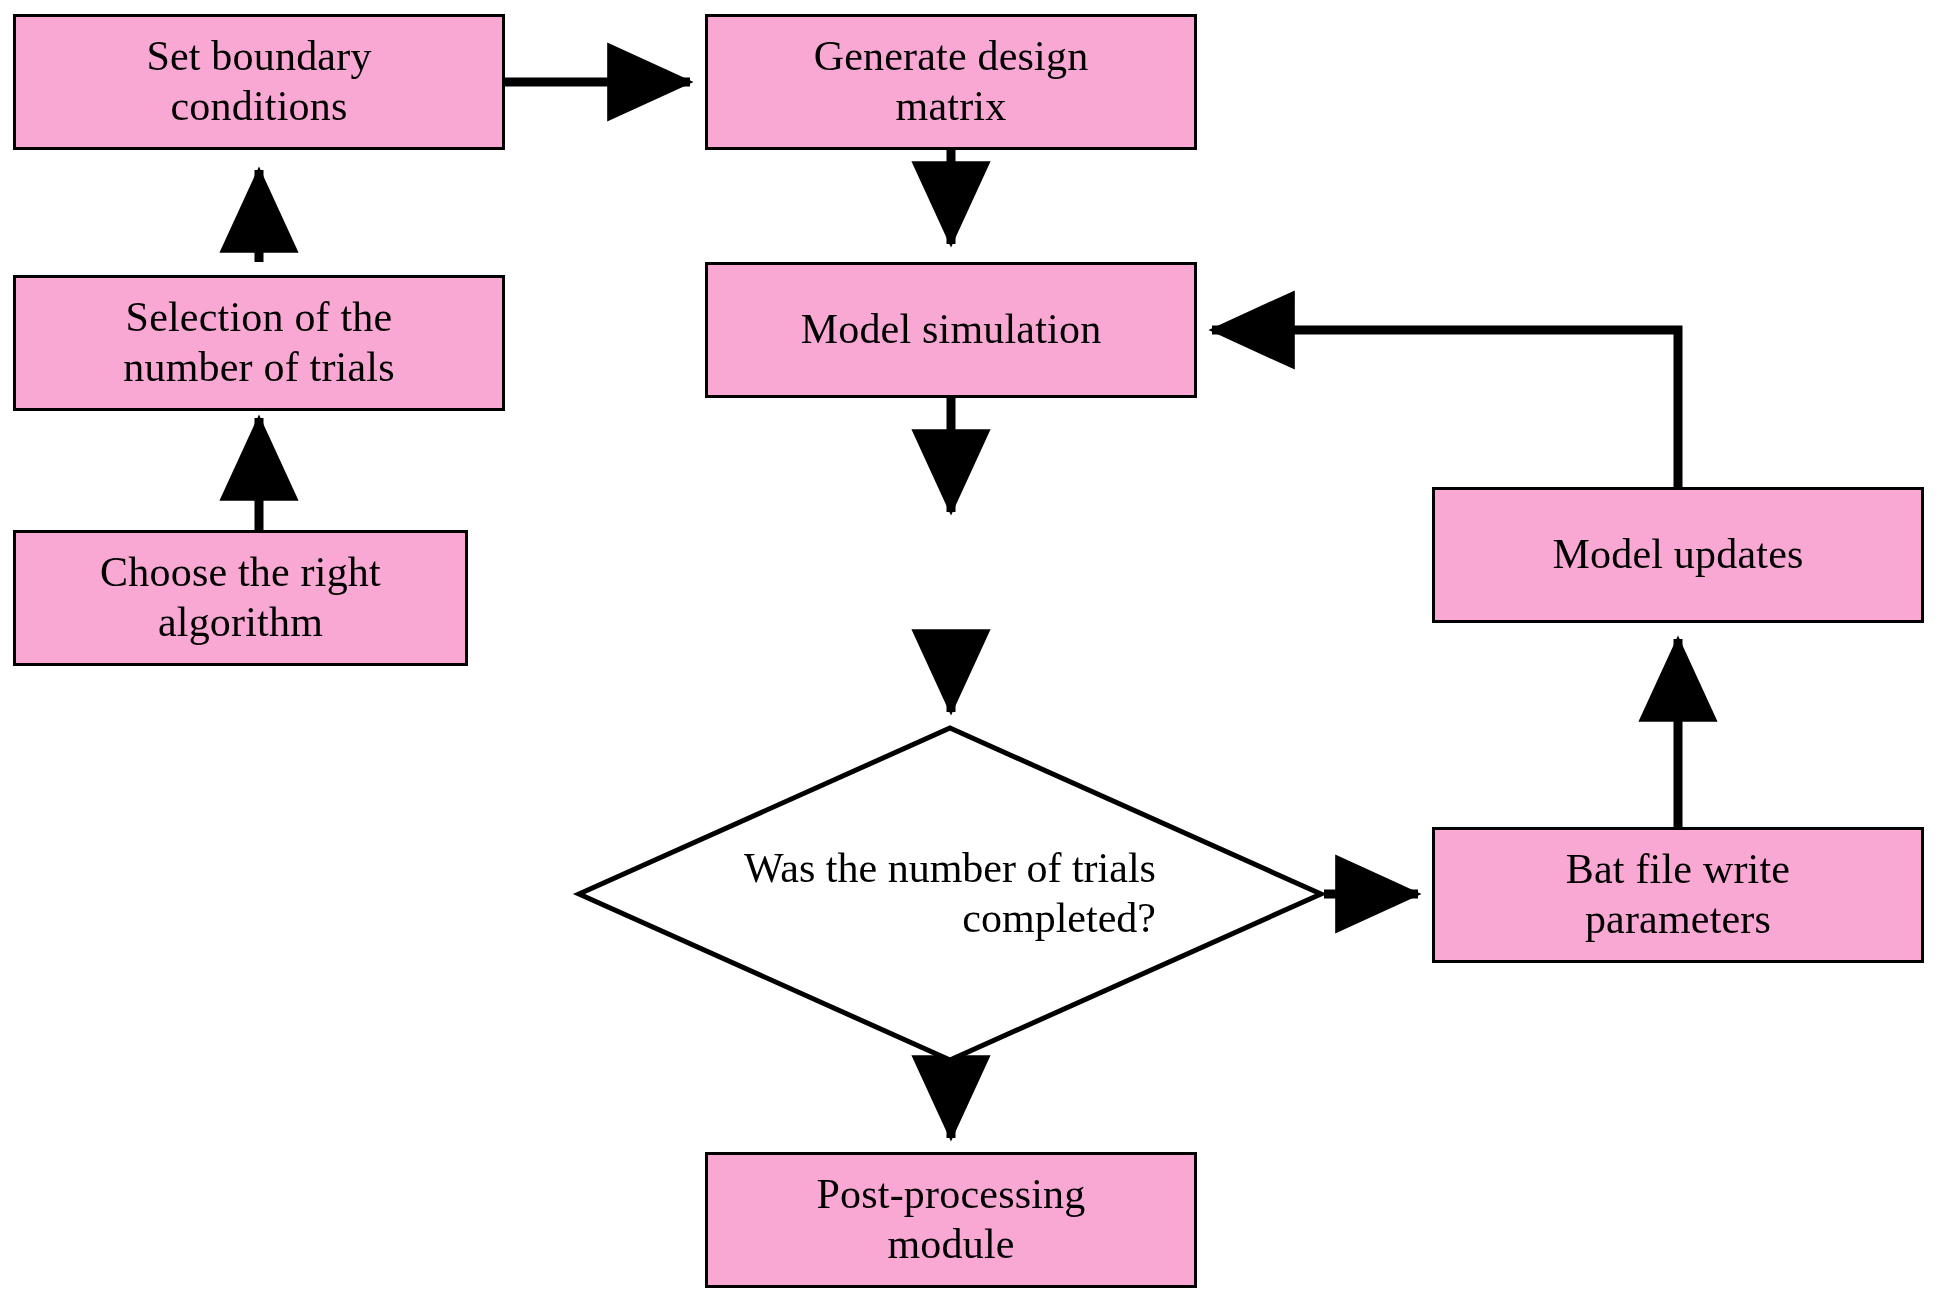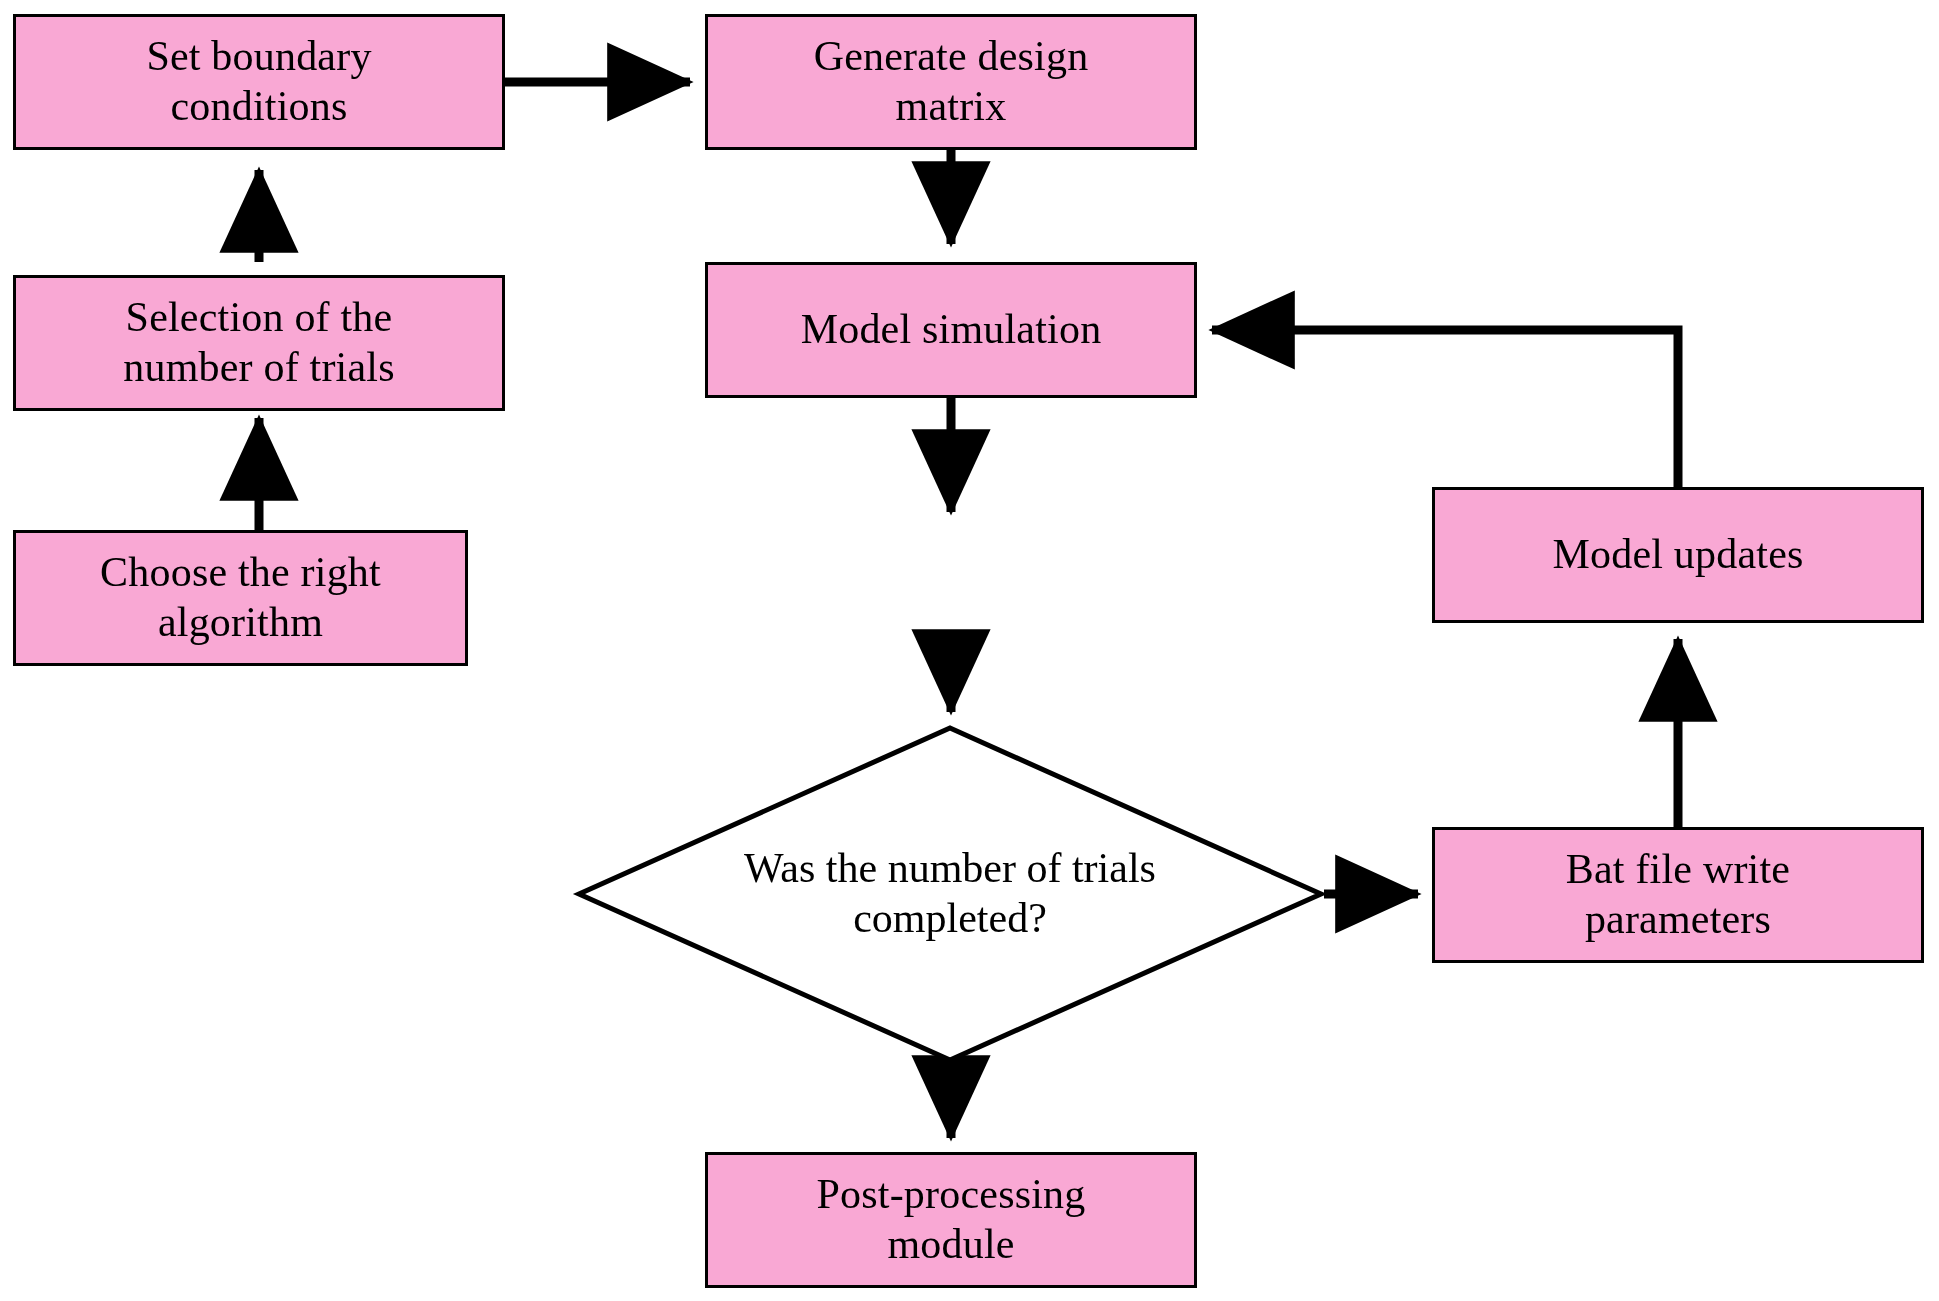--- a/index.html
+++ b/index.html
@@ -47,21 +47,21 @@
   }
   .decision-label {
     position: absolute;
     left: 0;
     top: 0;
     width: 100%;
     height: 100%;
     display: flex;
     align-items: center;
     justify-content: center;
-    text-align: center;
+    text-align: right;
     font-size: 42px;
     line-height: 1.18;
     color: #000000;
     white-space: pre-line;
   }
   #edges {
     position: absolute;
     left: 0;
     top: 0;
     width: 1939px;

